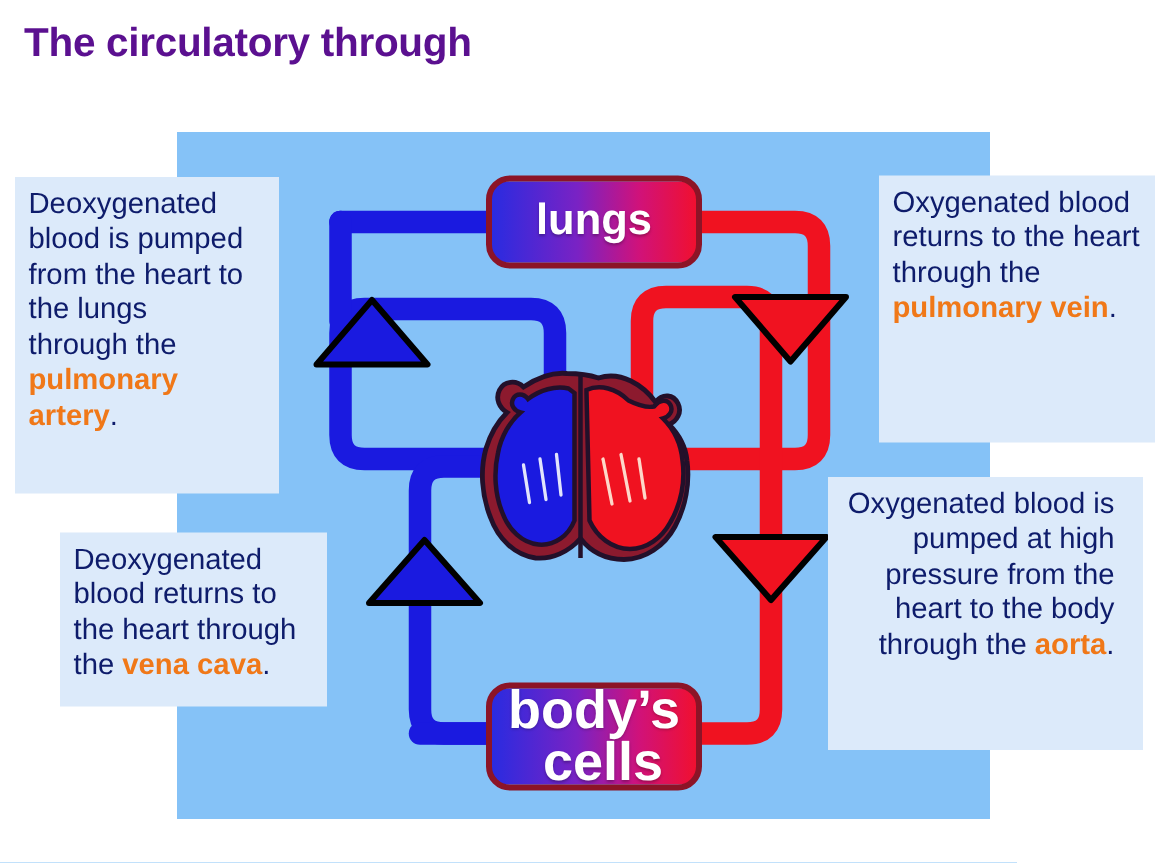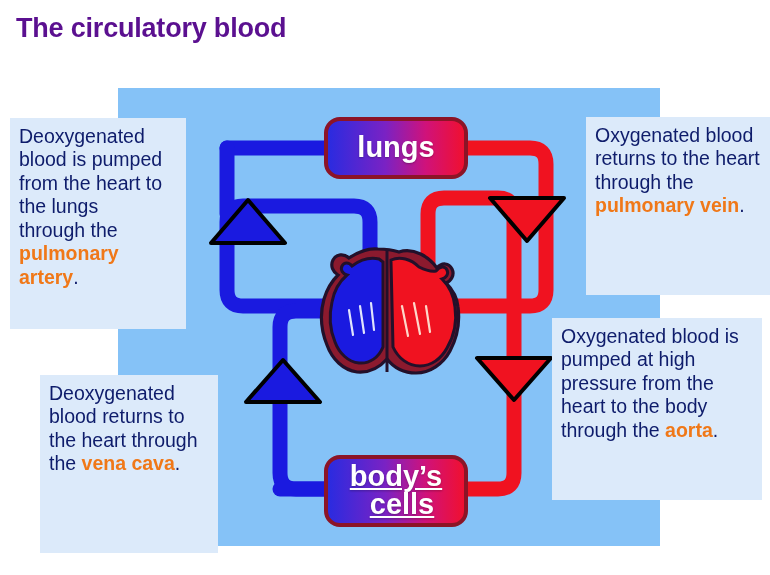--- a/index.html
+++ b/index.html
@@ -73,52 +73,51 @@
     top: 117px;
     width: 144px;
     height: 62px;
     font-size: 29px;
   }
   .organ-cells {
     left: 324px;
     top: 455px;
     width: 144px;
     height: 72px;
-    font-size: 29px;
+    font-size: 36px;
     flex-direction: column;
-    text-decoration: underline;
   }
   .organ-cells .line2 { margin-top: -2px; margin-left: 12px; }
 
   
   .callout {
     position: absolute;
     background: #DCEAFA;
     color: #0E1C6B;
     font-size: 19.5px;
     line-height: 1.205;
     padding: 7px 19px 8px 9px;
     box-sizing: border-box;
     font-weight: normal;
   }
   .callout .term {
     color: #F07818;
     font-weight: bold;
   }
   .callout-tl { left: 10px;  top: 118px; width: 176px; height: 211px; }
-  .callout-bl { left: 40px;  top: 375px; width: 178px; height: 178px; }
+  .callout-bl { left: 40px;  top: 355px; width: 178px; height: 116px; }
   .callout-tr { left: 586px; top: 117px; width: 200px; height: 178px; }
-  .callout-br { left: 552px; top: 318px; width: 210px; height: 182px; }
+  .callout-br { left: 552px; top: 318px; width: 210px; height: 182px; text-align: right; }
 </style>
 </head>
 <body>
 
 <div id="page-root">
 
-  <div class="page-title">The circulatory blood</div>
+  <div class="page-title">The circulatory through</div>
 
   <div class="stage-panel"></div>
 
   <svg class="diagram-layer" viewBox="0 0 770 575" xmlns="http://www.w3.org/2000/svg">
 
     <path d="M 370 278 L 370 222 Q 370 206 354 206 L 243 206 Q 227 206 227 222 L 227 290 Q 227 306 243 306 L 330 306" fill="none" stroke="#1A1AE0" stroke-width="15" stroke-linecap="round"></path>
 
     <path d="M 336 311 L 296 311 Q 280 311 280 327 L 280 473 Q 280 489 296 489 L 330 489" fill="none" stroke="#1A1AE0" stroke-width="15" stroke-linecap="round"></path>
 
     <path d="M 468 148 L 530 148 Q 546 148 546 164 L 546 290 Q 546 306 530 306 L 432 306" fill="none" stroke="#F01220" stroke-width="15" stroke-linecap="round"></path>

